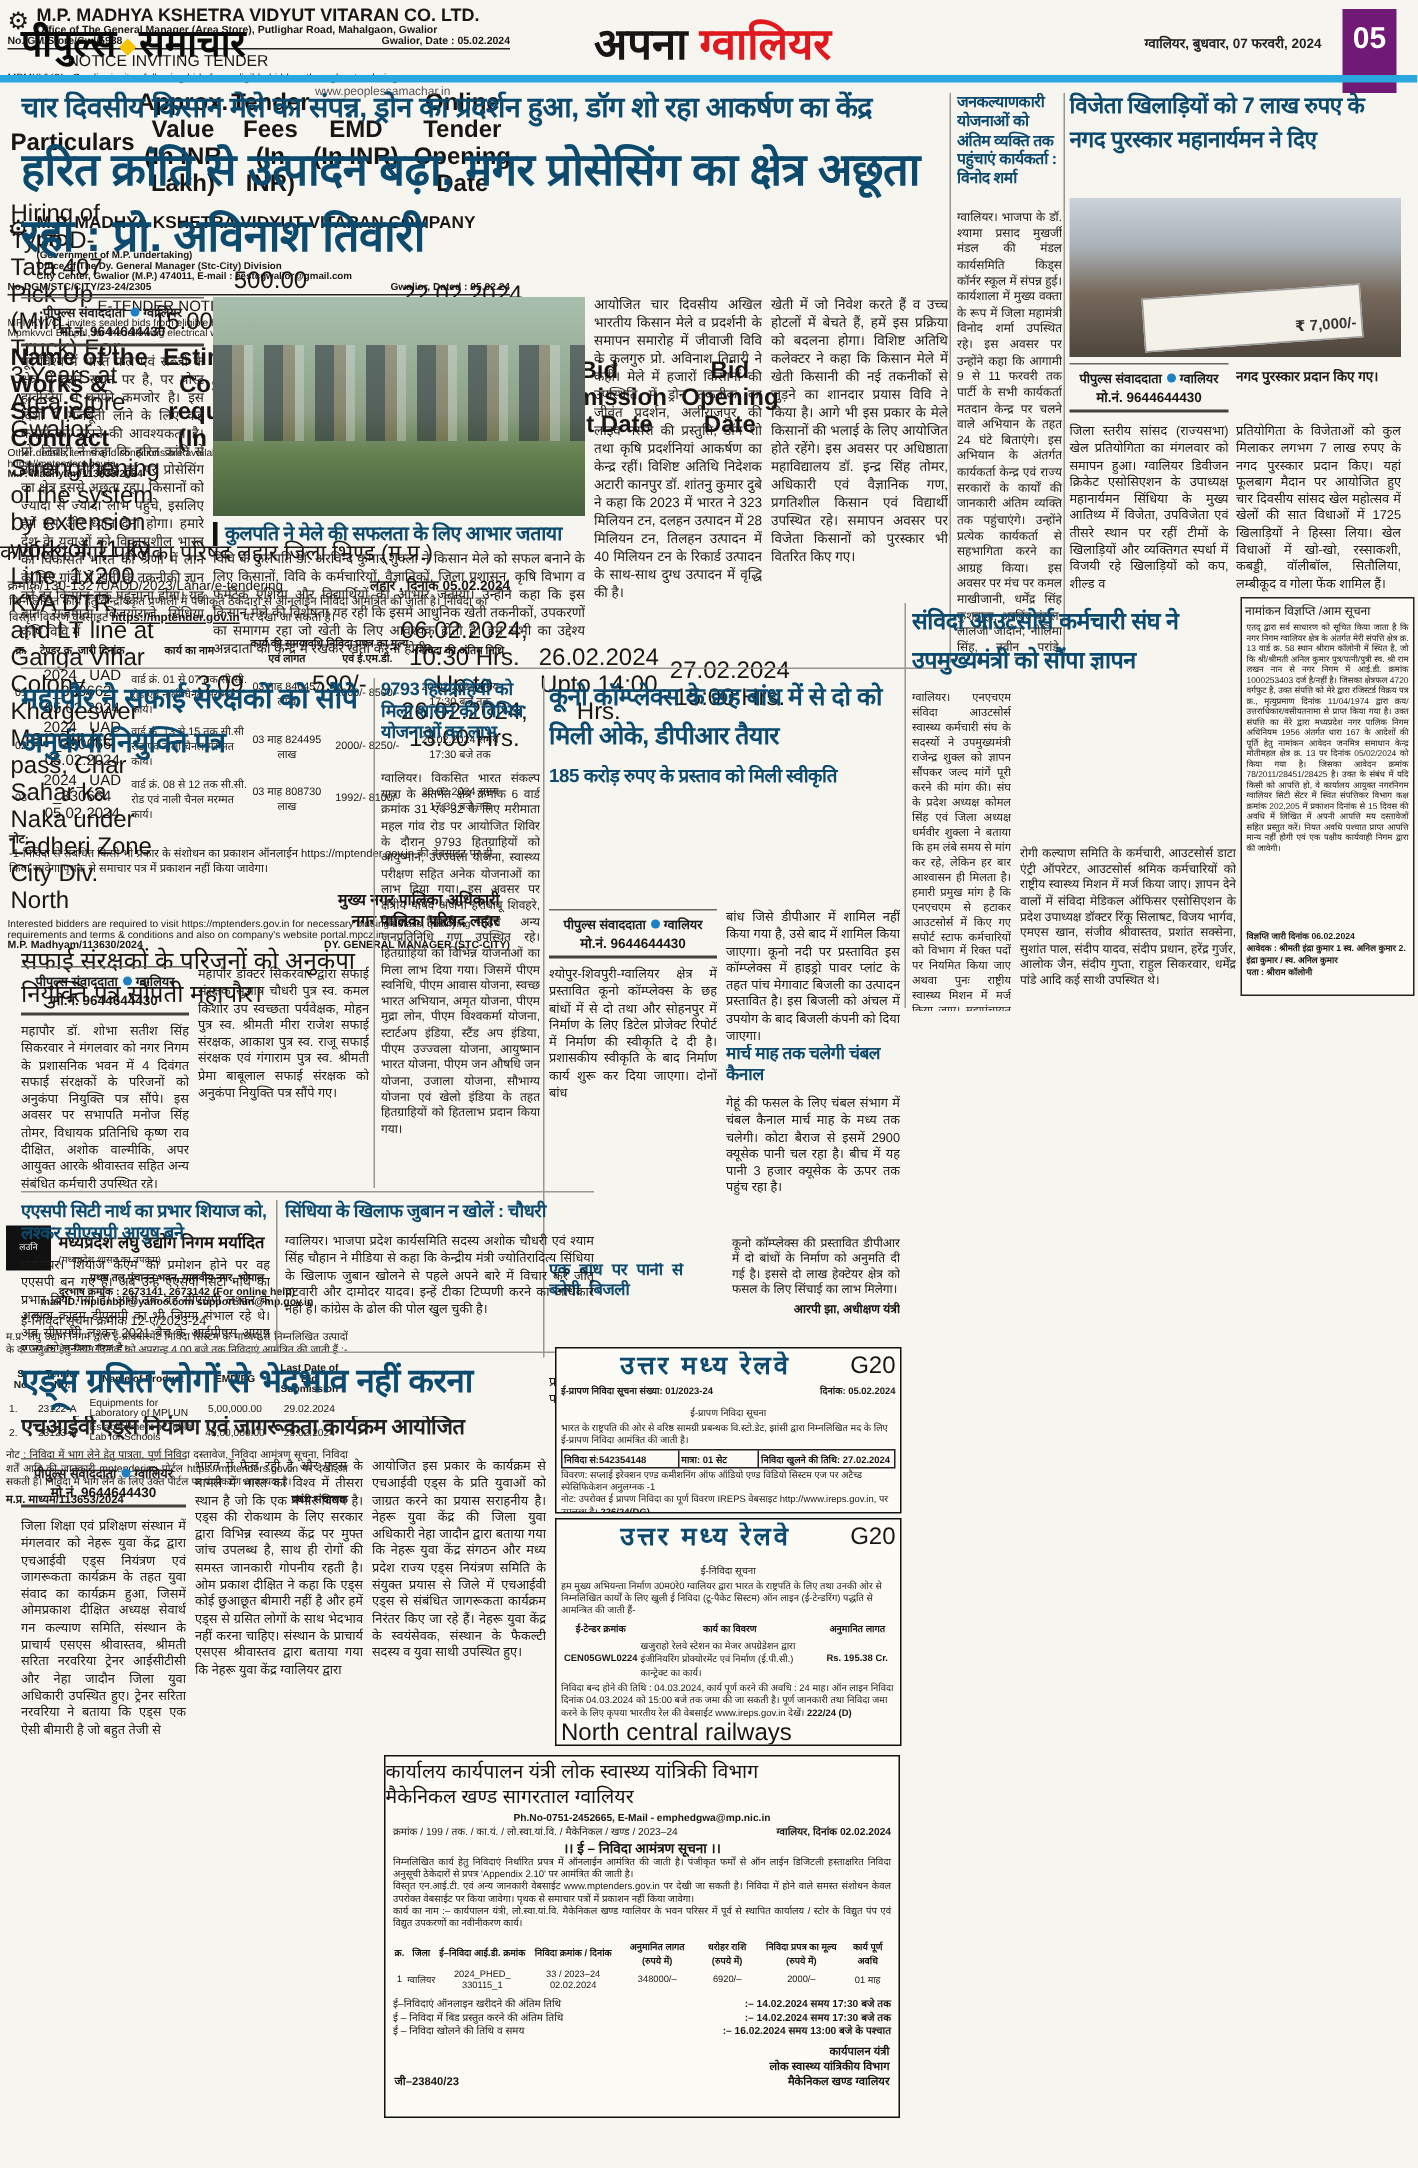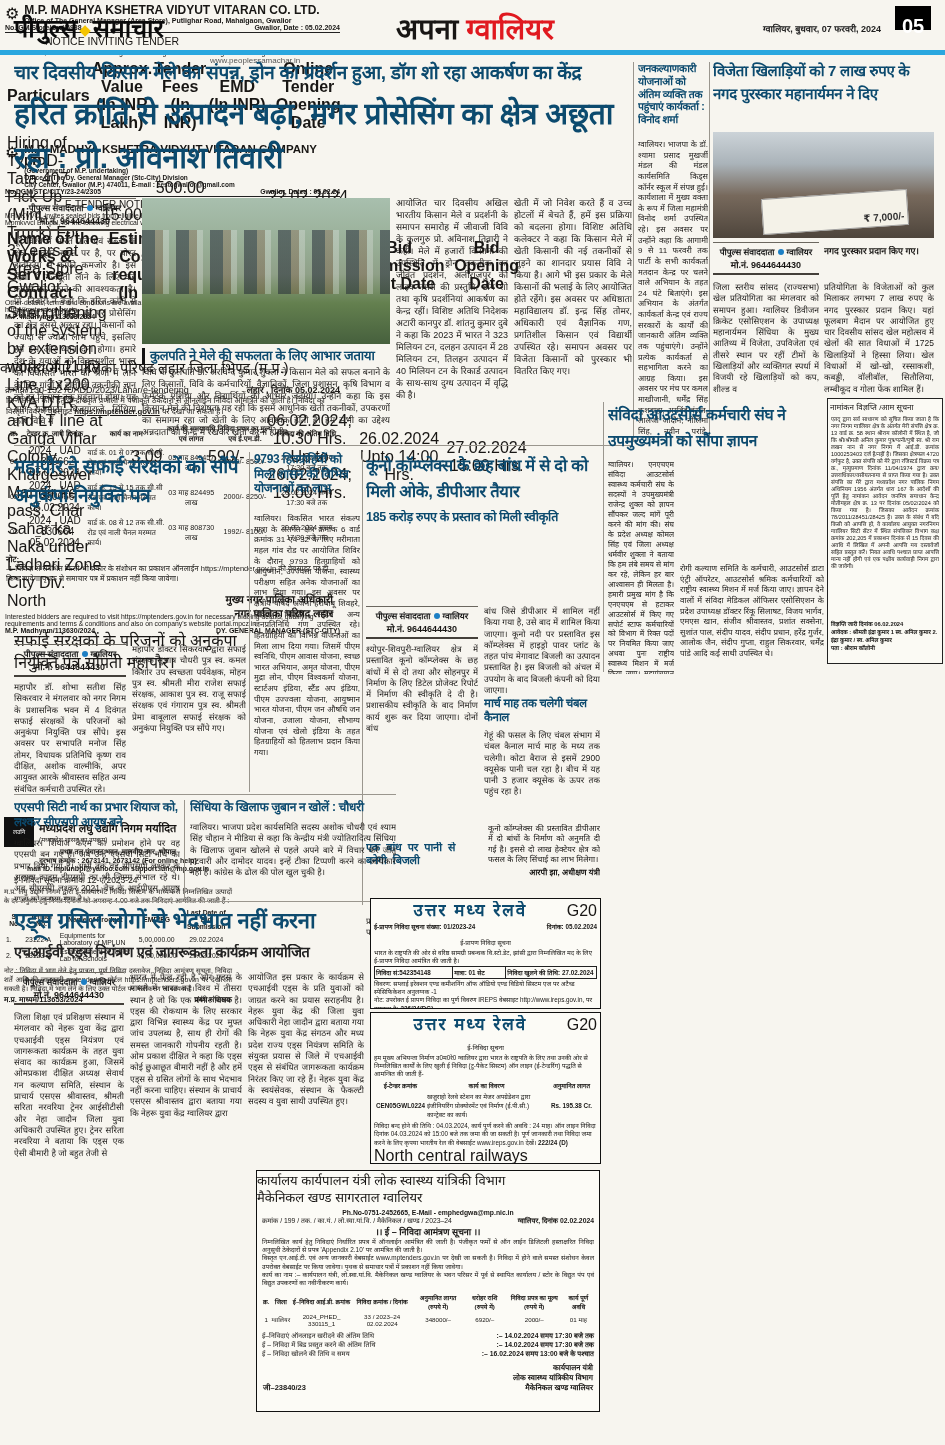--- a/index.html
+++ b/index.html
@@ -14,21 +14,21 @@
   .rule-h{position:absolute;height:1px;background:#9a968e;}
   
   .mast{position:absolute;left:0;top:4;width:945px;height:48px;}
   .mast-blue{position:absolute;left:0;top:50px;width:945px;height:5px;background:#2aa7df;}
   .logo{position:absolute;left:14px;top:10px;font-size:25px;font-weight:bold;color:#0a0a0a;}
   .logo .dia{color:#f5c400;font-size:15px;vertical-align:middle;padding:0 2px;}
   .site{position:absolute;left:210px;top:28px;font-size:8px;color:#555;margin-top:28px;}
   .mast-center{position:absolute;left:330px;top:8px;width:290px;text-align:center;font-size:29px;font-weight:bold;}
   .mast-center .red{color:#e0191f;}
   .dateline{position:absolute;right:64px;top:22px;font-size:9px;font-weight:bold;color:#222;}
-  .pagebox{position:absolute;right:14px;top:6px;width:36px;height:24px;background:#000000;color:#fff;
+  .pagebox{position:absolute;right:14px;top:6px;width:36px;height:56px;background:#701a75;color:#fff;
            font-size:20px;font-weight:bold;text-align:center;line-height:40px;}
   
   .byline{border-top:1px solid #6b675f;border-bottom:2px solid #44403a;text-align:center;padding:3px 0 2px;overflow:hidden;}
   .byl-top{font-size:8.5px;font-weight:bold;color:#1b1b1b;white-space:nowrap;}
   .bdot{display:inline-block;width:6px;height:6px;border-radius:50%;background:#1d7fc4;margin:0 3px;}
   .byl-phone{font-size:9px;font-weight:bold;margin-top:1px;}
   
   .photo{position:absolute;overflow:hidden;}
   .ph-fair{background:linear-gradient(180deg,#a8bfae 0%,#97ad95 34%,#8fa088 52%,#64804f 72%,#46603d 100%);}
   .ph-fair .crowdband{position:absolute;left:0;top:22%;width:100%;height:44%;

